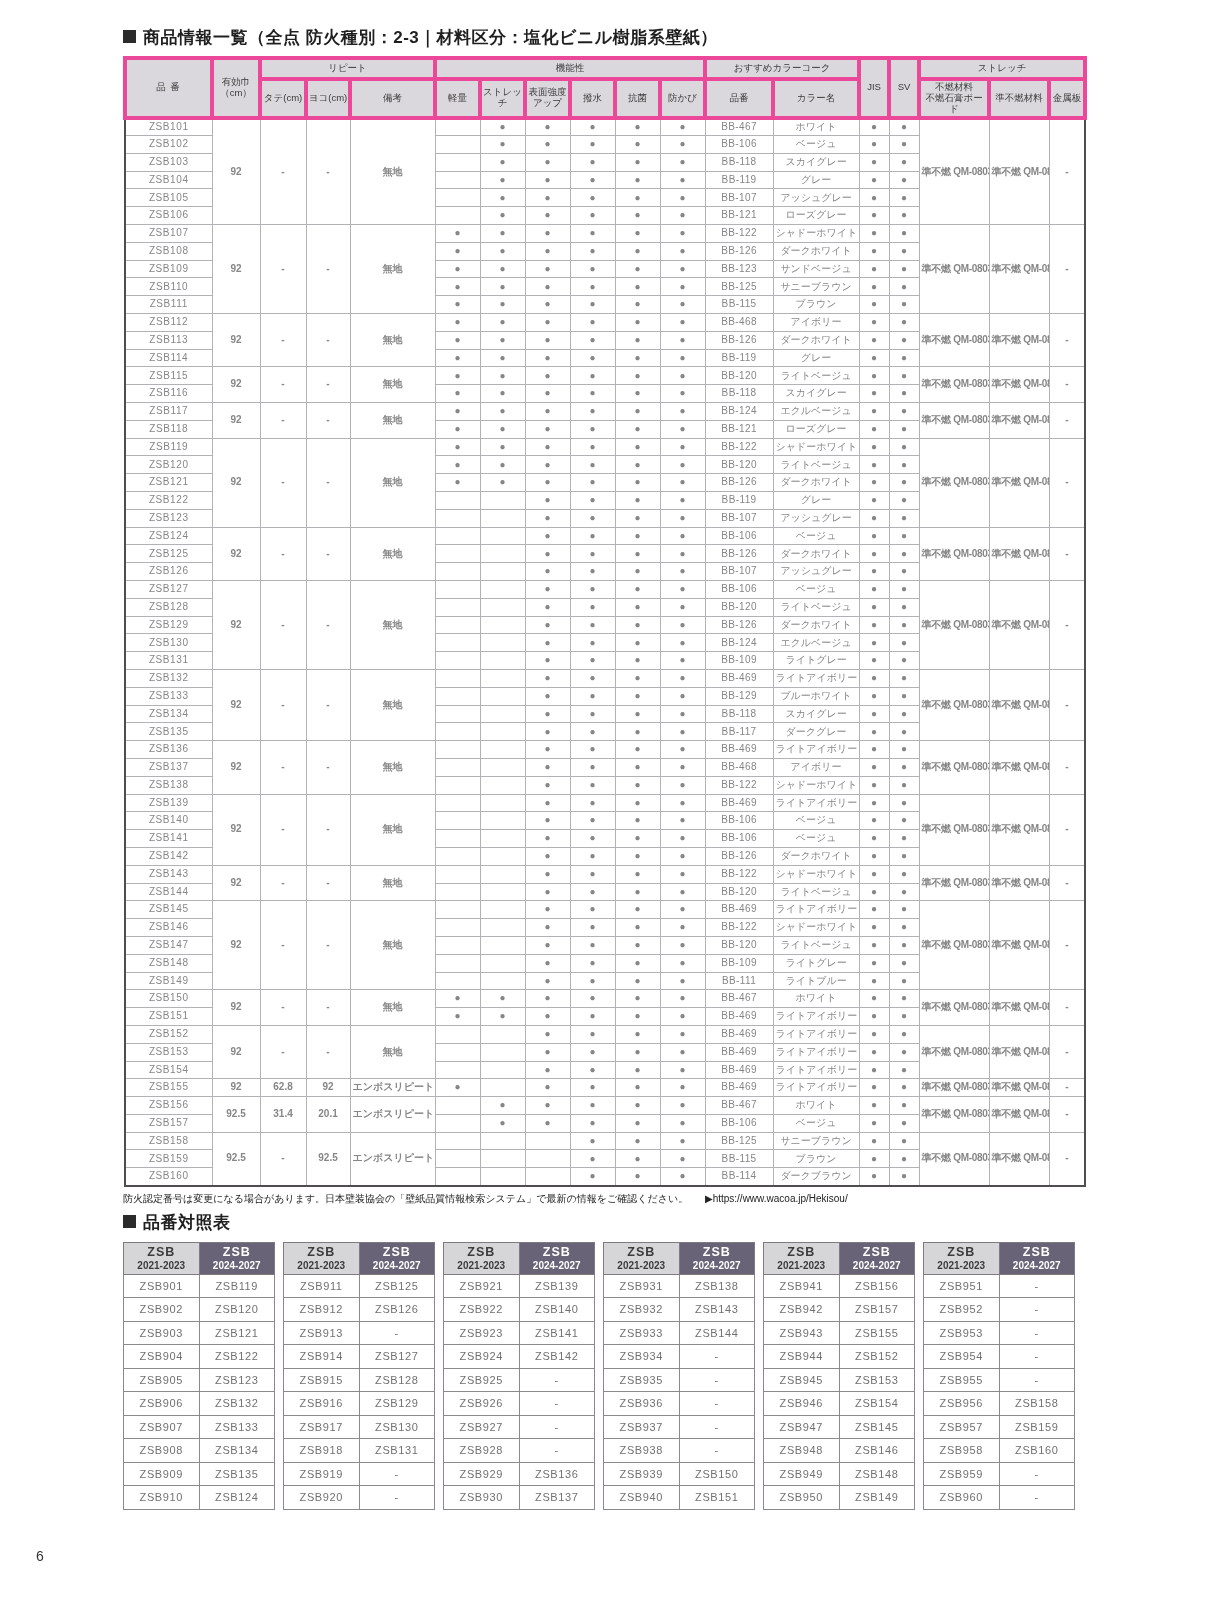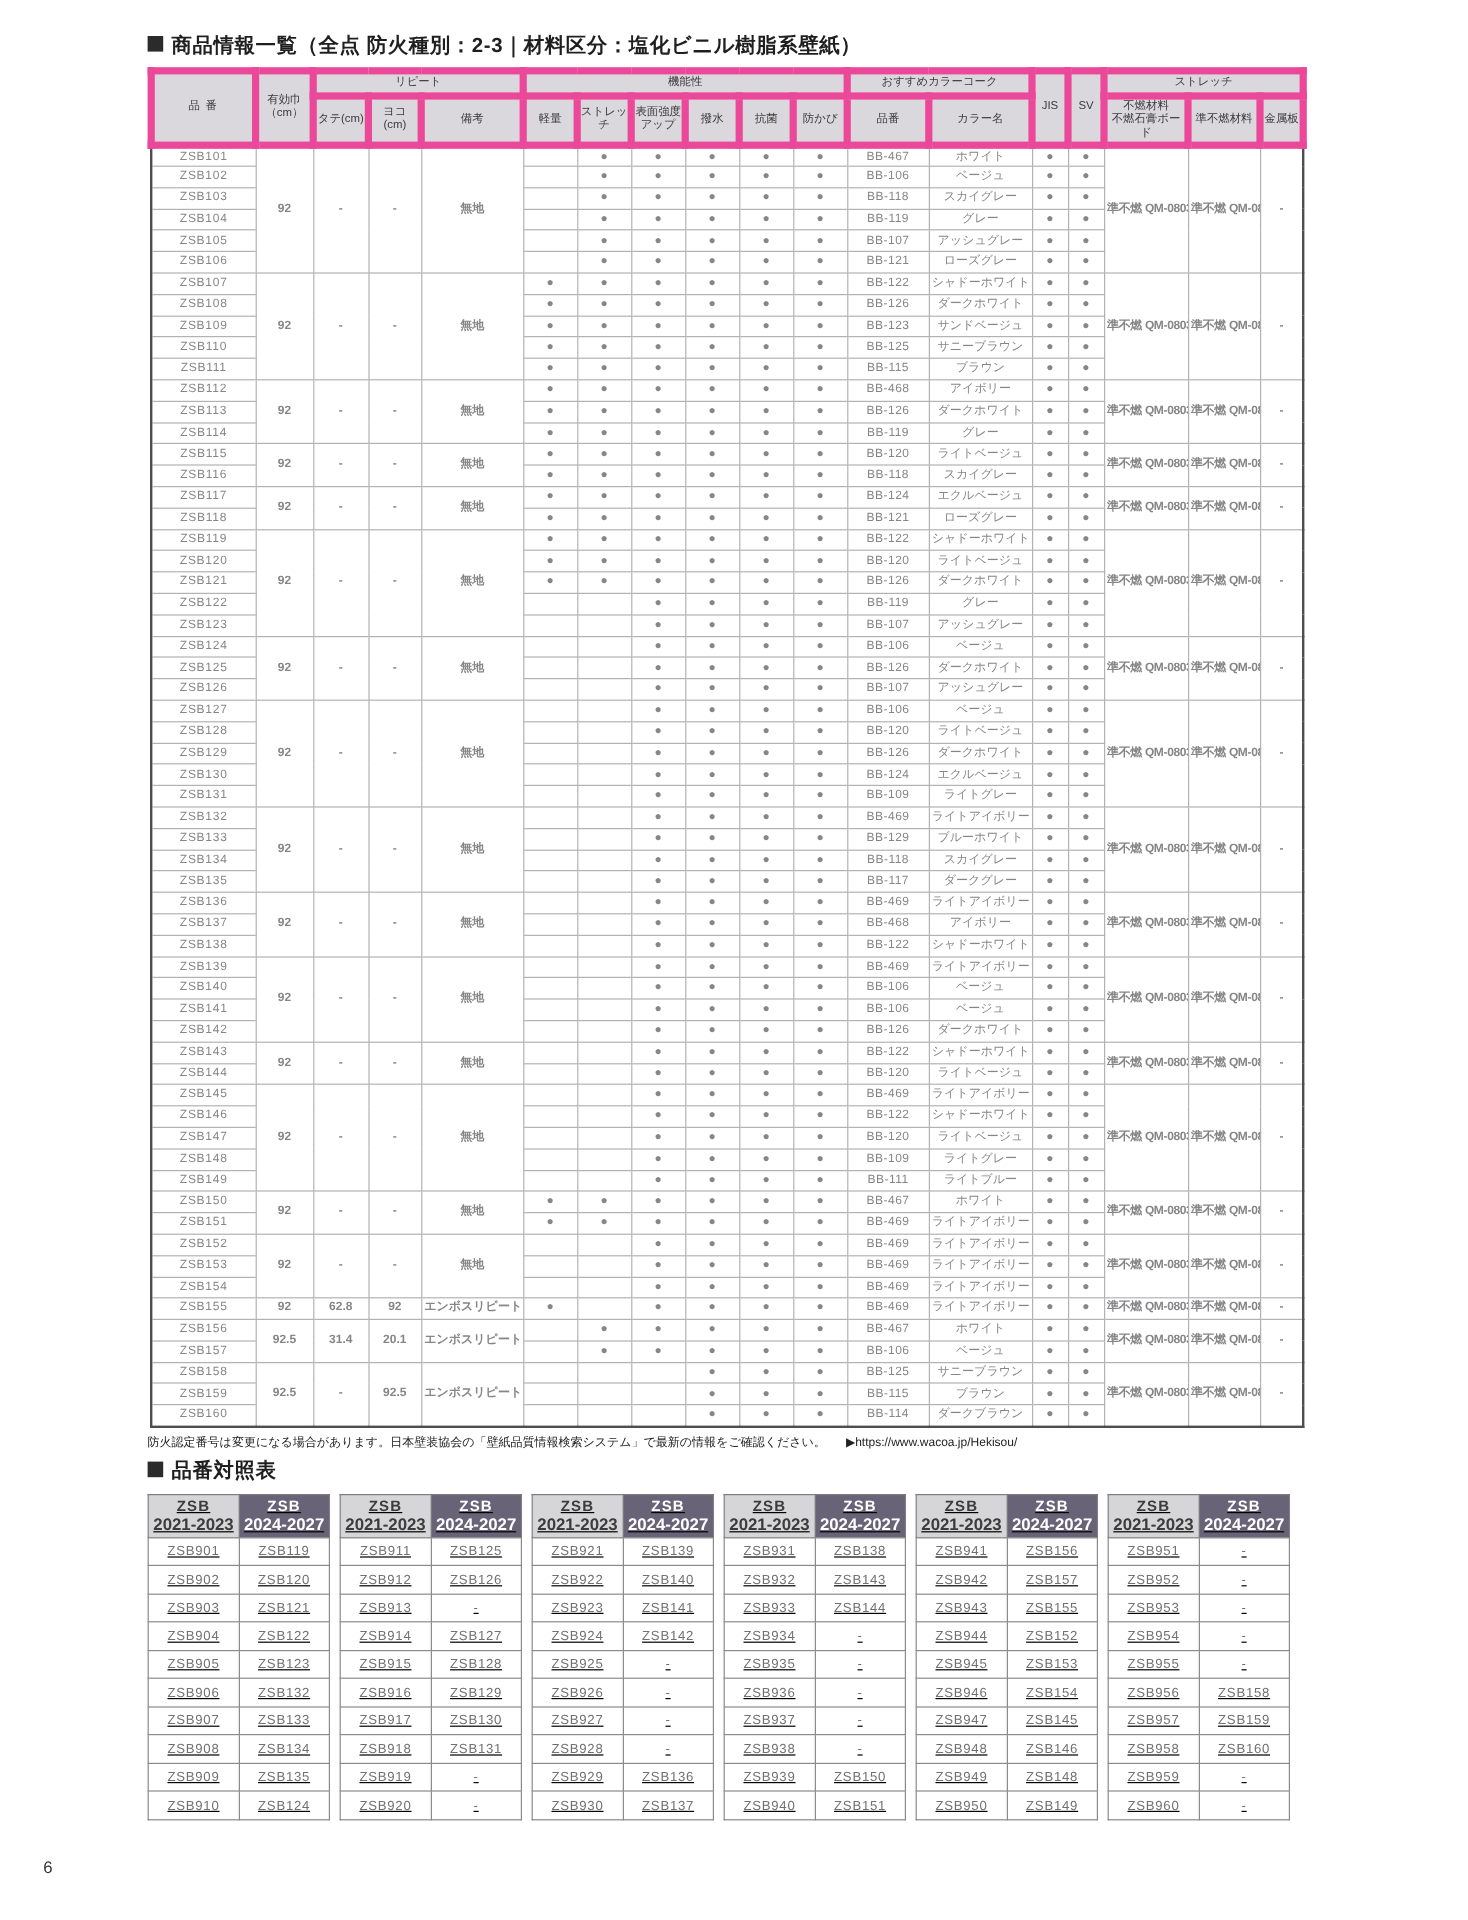--- a/index.html
+++ b/index.html
@@ -5,21 +5,21 @@
   * { box-sizing: border-box; }
   html,body { margin:0; padding:0; background:#ffffff; }
   body { width:1223px; height:1600px; font-family:"Liberation Sans", sans-serif; }
   .page { position:relative; width:1223px; height:1600px; overflow:hidden;padding-left:48px; }
   .content { padding:26px 0 0 75px; width:1040px; }
 
   .sec-title { font-size:17px; font-weight:bold; color:#1f1f1f; margin:0 0 7px 0; letter-spacing:0.5px; }
   .sq { display:inline-block; width:13px; height:13px; background:#2b2b2b; margin-right:7px; }
 
   table.main { border-collapse:collapse; table-layout:fixed; width:960px; border:2px solid #4f4d52; }
-  table.main th { background:#dbd8dd; border:6px solid #ec4899; font-weight:normal;
+  table.main th { background:#dbd8dd; border:4px solid #ec4899; font-weight:normal;
     font-size:9.5px; color:#3a3a3a; padding:1px 0; text-align:center; white-space:pre-line; line-height:1.15; }
   table.main thead tr:first-child th { height:21px; }
   table.main thead tr:last-child th { height:31px; }
   th.big { font-size:11px; letter-spacing:1px; }
   th.sm { font-size:8.5px; }
   table.main td { border:1px solid #b3b1b6; height:17.8px; padding:0 2px; text-align:center;
     font-size:10px; color:#868686; overflow:hidden; white-space:nowrap; line-height:1.05; }
   tr.gs td { border-top:1.8px solid #55535a; }
   td.code { font-size:10.5px; letter-spacing:0.6px; color:#8c8c8c; }
   td.num  { font-weight:bold; color:#333; font-size:10.5px; }
@@ -28,26 +28,26 @@
   td.vb   { border-left:1.8px solid #55535a; }
   td.cc   { text-align:left; padding-left:7px; font-size:10.5px; letter-spacing:0.4px; color:#8c8c8c; }
   td.cn   { text-align:left; padding-left:4px; font-size:9.5px; color:#5c5c5c; }
   td.fire { font-weight:bold; color:#2e2e2e; font-size:8px; padding:0; letter-spacing:-0.3px; }
 
   .footnote { margin-top:5px; font-size:10px; color:#222; width:960px; }
   .footnote .lnk { margin-left:14px; color:#222; }
 
   .sec2 { margin-top:5px; }
   .cmp-wrap { display:flex; gap:8px; margin-top:8px; }
-  table.cmp { border-collapse:collapse; table-layout:fixed; width:152px; border:1.5px solid #5a585d;text-decoration:underline; }
+  table.cmp { border-collapse:collapse; table-layout:fixed; width:152px; border:1.5px solid #5a585d; }
   table.cmp th { border:1px solid #7d7b80; padding:2px 0 3px 0; }
   table.cmp th.old { background:#d6d5d8; color:#3c3c3c; }
   table.cmp th.new { background:#696377; color:#ffffff; }
   table.cmp .zsb { font-size:12.5px; font-weight:bold; letter-spacing:1px; line-height:1.2; }
-  table.cmp .yrs { font-size:14px; line-height:1.1; }
+  table.cmp .yrs { font-size:10px; line-height:1.1; }
   table.cmp th.new .yrs { font-weight:bold; }
   table.cmp td { border:1px solid #8b898e; height:23.5px; text-align:center;
     font-size:11px; color:#717171; letter-spacing:0.6px; }
 
   .pageno { position:absolute; left:36px; top:1548px; font-size:14px; color:#333; }
 </style>
 </head>
 <body>
 
 <div class="page">

